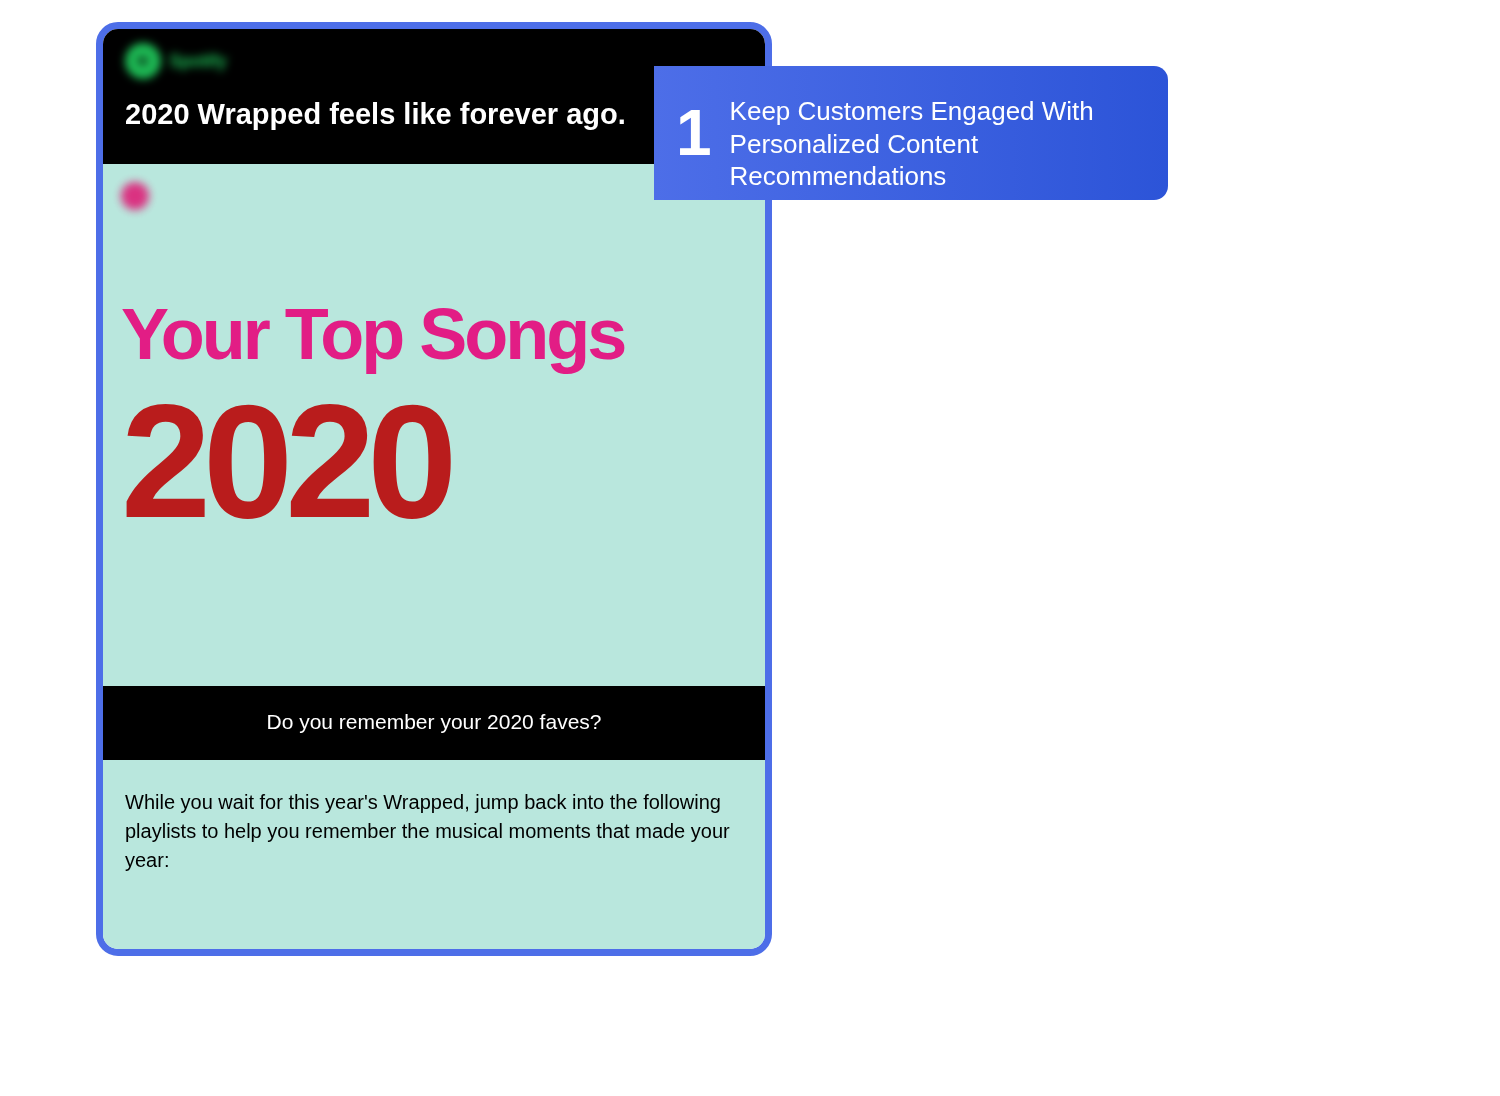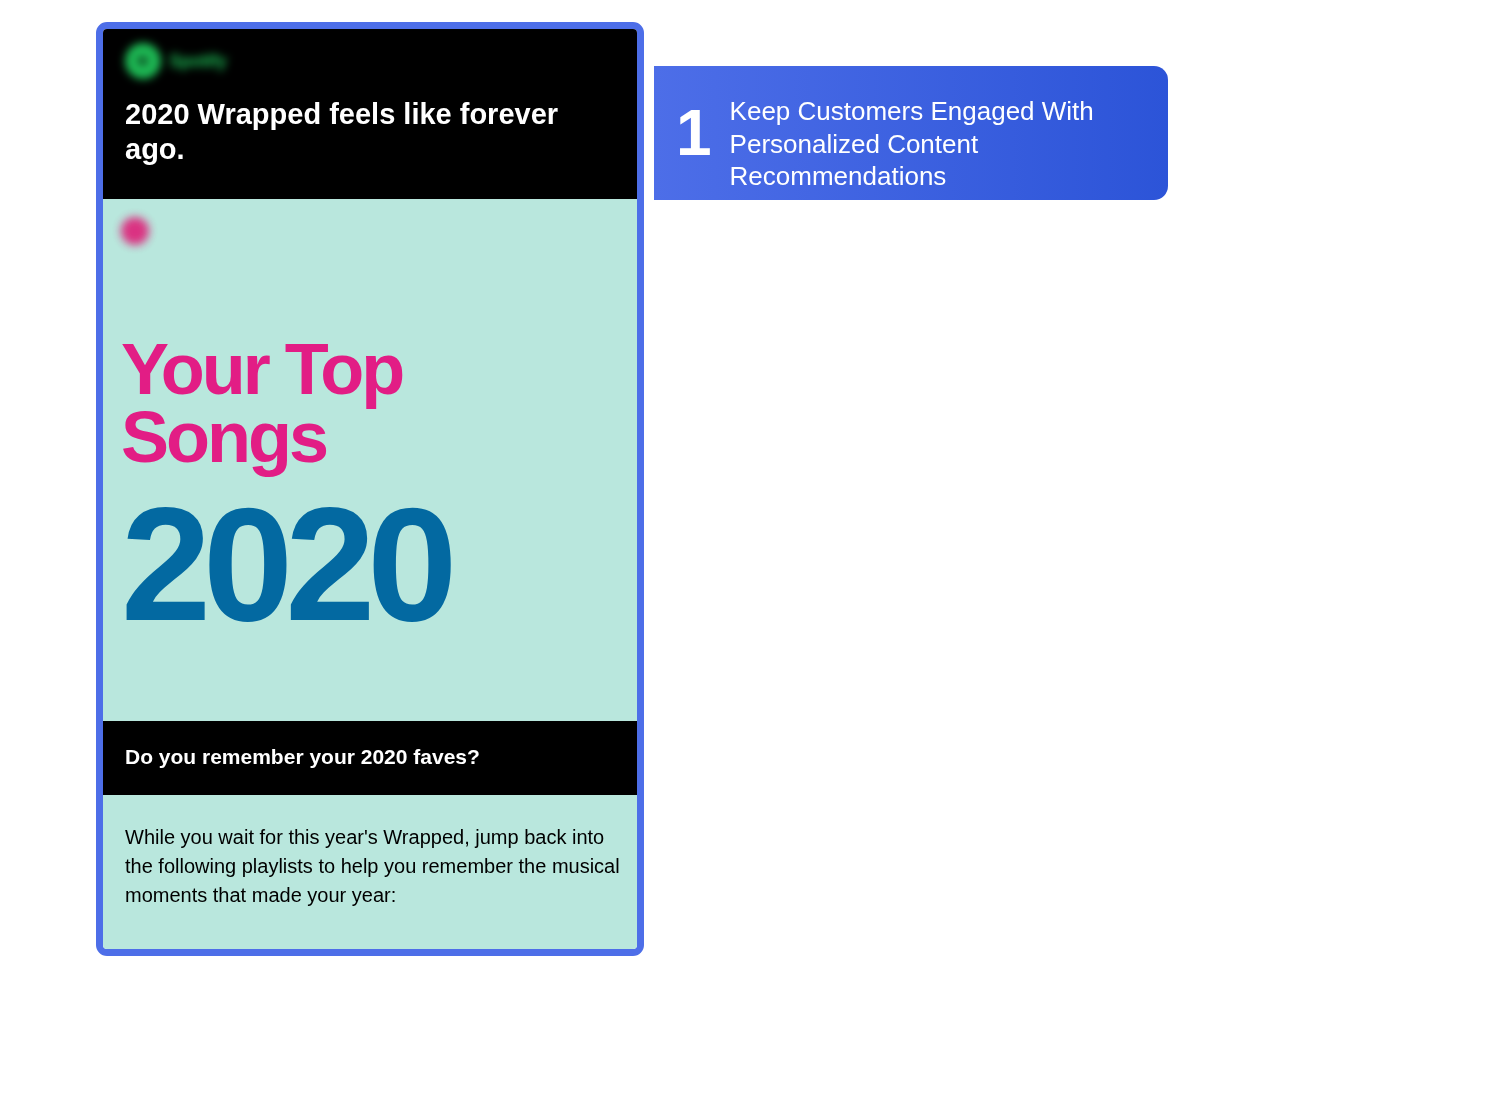--- a/index.html
+++ b/index.html
@@ -7,24 +7,24 @@
       width: 1500px;
       height: 1096px;
       background: #ffffff;
       font-family: -apple-system, BlinkMacSystemFont, "Segoe UI", Helvetica, Arial, sans-serif;
       position: relative;
     }
     .card-wrap {
       position: absolute;
       left: 96px;
       top: 22px;
-      width: 548px;
+      width: 676px;
       height: 934px;
       border: 7px solid #4d6ee8;
-      border-radius: 11px;
+      border-radius: 22px;
       overflow: hidden;
       background: #ffffff;
     }
     .card-inner {
       width: 100%;
       height: 100%;
       display: flex;
       flex-direction: column;
     }
     .email-header {
@@ -73,33 +73,34 @@
     }
     .hero-title {
       color: #e21d85;
       font-weight: 700;
       font-size: 72px;
       line-height: 0.95;
       letter-spacing: -3px;
       margin-top: 90px;
     }
     .hero-year {
-      color: #0369a1;
+      color: #b91c1c;
       font-weight: 800;
       font-size: 162px;
       line-height: 1;
       letter-spacing: -8px;
       margin-top: 12px;
     }
     .subhead-bar {
       background: #000000;
       color: #ffffff;
       font-size: 21px;
       padding: 24px 22px 26px 22px;
-      font-weight: 700;
+      font-weight: 400;
+      text-align: center;
     }
     .body-copy {
       background: #b9e7dd;
       color: #000000;
       font-size: 20px;
       line-height: 1.45;
       padding: 28px 6px 30px 22px;
       flex: 1;
     }
     .callout {

